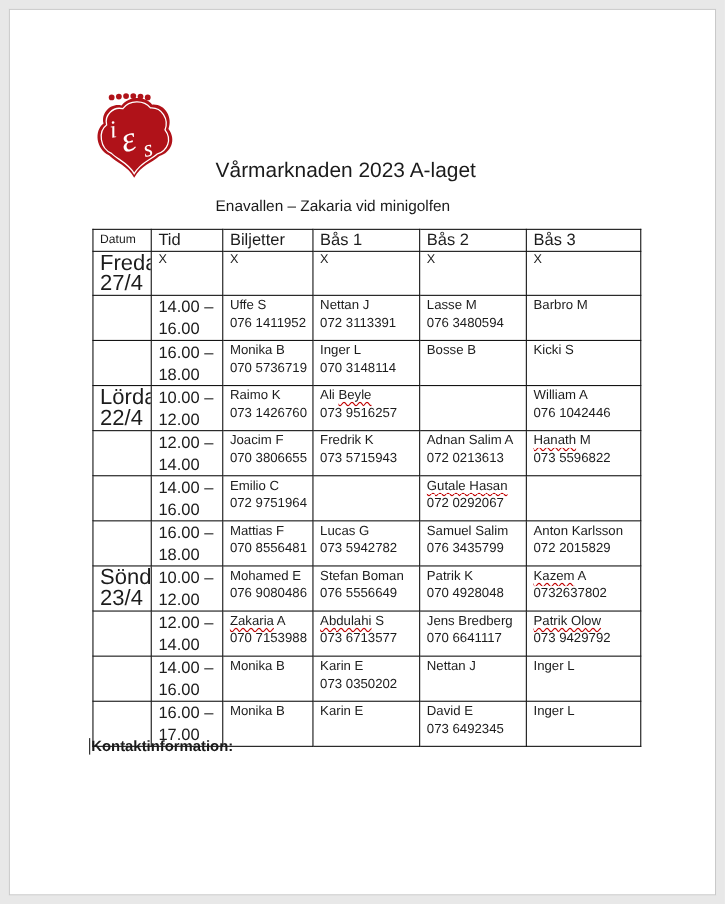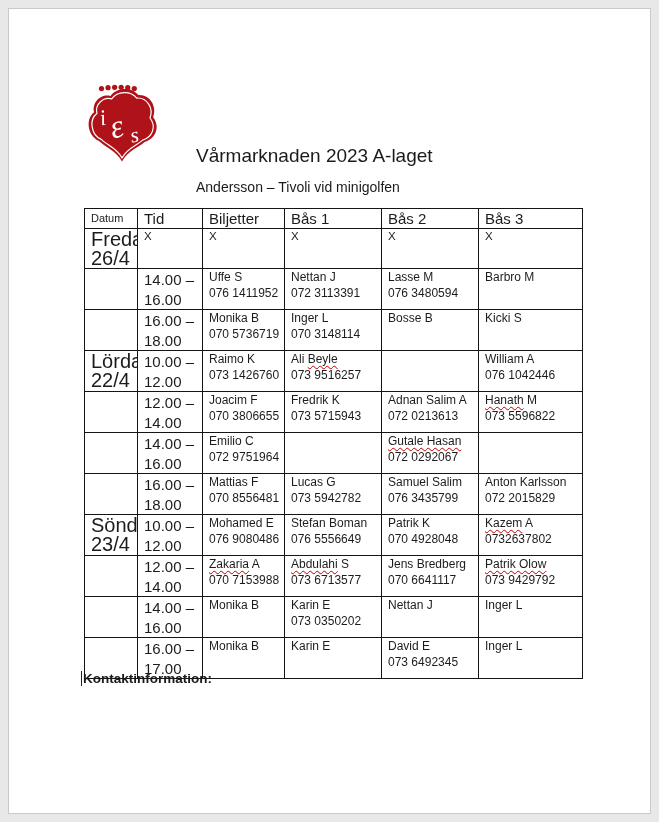--- a/index.html
+++ b/index.html
@@ -86,21 +86,21 @@
     </g>
     <path d="M50,97 C43,84 30,80 22,72 C8,66 5,45 16,37 C13,25 24,14 36,17 C44,6 62,6 70,16 C84,15 93,30 88,43 C97,55 91,69 78,73 C69,81 58,83 50,97 Z" fill="none" stroke="#ffffff" stroke-width="1.6" transform="translate(50,52) scale(0.9) translate(-50,-52)"></path>
     <g fill="#ffffff" font-family="Liberation Serif, serif" font-style="italic">
       <text x="23" y="52" font-size="27" transform="rotate(-10 30 45)">i</text>
       <text x="35" y="66" font-size="40" transform="rotate(-14 50 52)">ε</text>
       <text x="60" y="73" font-size="26" transform="rotate(-12 66 64)">s</text>
     </g>
   </svg>
 
   <div class="doc-title">Vårmarknaden 2023 A-laget</div>
-  <div class="doc-subtitle">Andersson – Tivoli vid minigolfen</div>
+  <div class="doc-subtitle">Enavallen – Zakaria vid minigolfen</div>
 
   <table class="sched">
     <colgroup>
       <col style="width:53px">
         <col style="width:65px">
         <col style="width:82px">
       <col style="width:97px">
         <col style="width:97px">
         <col style="width:104px">
     </colgroup>
@@ -111,21 +111,21 @@
         <th>Biljetter</th>
         <th>Bås 1</th>
         <th>Bås 2</th>
         <th>Bås 3</th>
       </tr>
     </thead>
     <tbody id="sched-body">
       <tr class="xrow">
         <td class="day">
           <div>Fredag</div>
-          <div>26/4</div>
+          <div>27/4</div>
         </td>
         <td class="xcell">X</td>
         <td class="xcell">X</td>
         <td class="xcell">X</td>
         <td class="xcell">X</td>
         <td class="xcell">X</td>
       </tr>
 
     <tr class="datarow">
       <td class="day">

